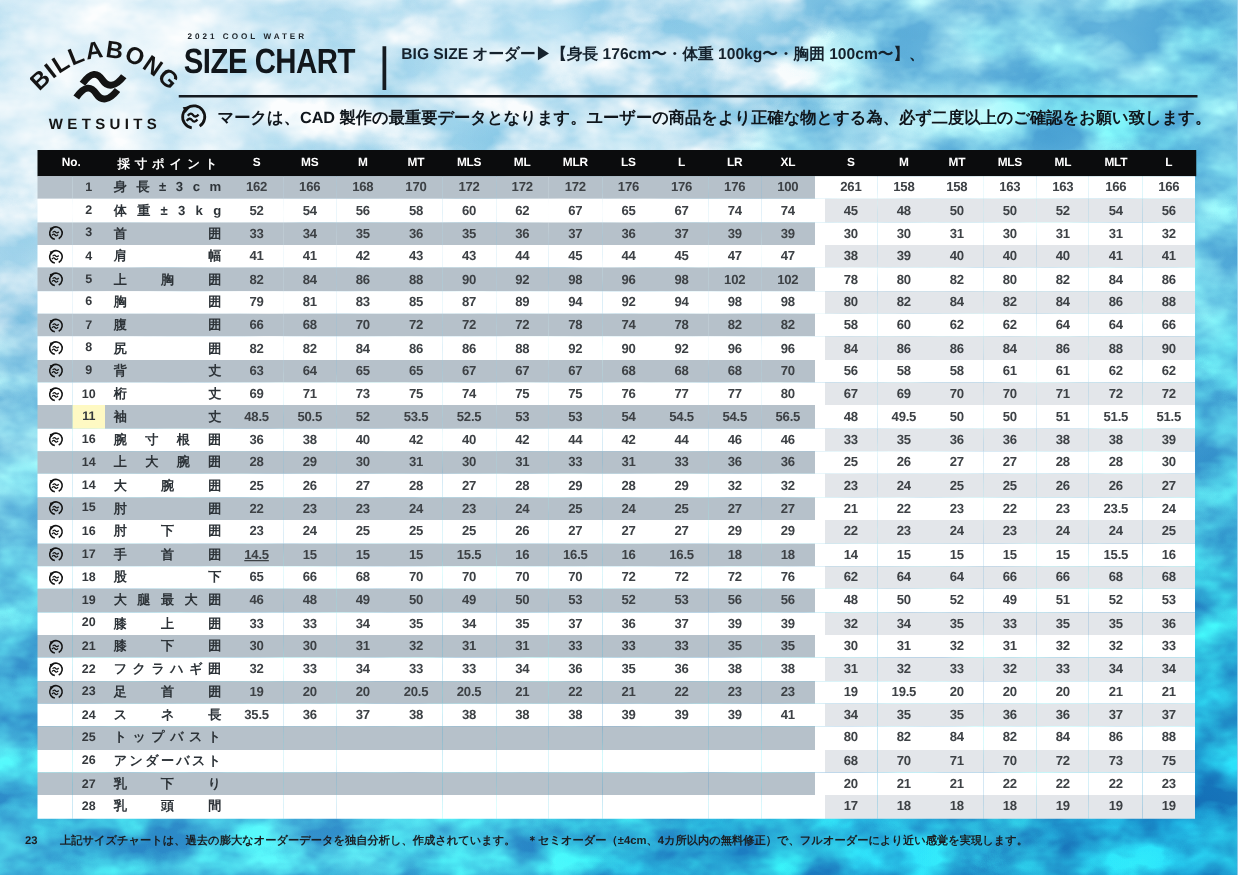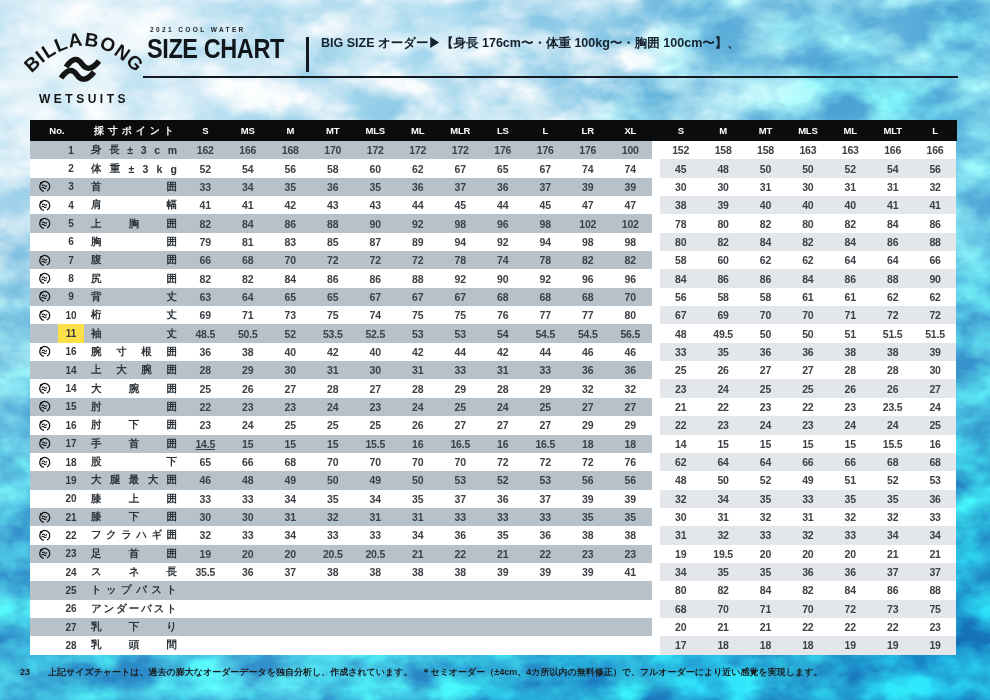--- a/index.html
+++ b/index.html
@@ -96,20 +96,33 @@
     </svg>
   </div>
 
   <div class="collection">2021 COOL WATER</div>
   <h1 class="title">SIZE CHART</h1>
   <div class="div-v"></div>
   <div class="bignote">
     <div>BIG SIZE オーダー▶【身長 176cm〜・体重 100kg〜・胸囲 100cm〜】、</div>
   </div>
   <div class="hrline"></div>
+  <div class="cadnote">
+    <span class="cad-ic">
+        <svg width="23" height="23" viewBox="0 0 26 26" xmlns="http://www.w3.org/2000/svg">
+          <circle cx="13.5" cy="13" r="10" fill="none" stroke="#141414" stroke-width="2.5" stroke-dasharray="55 7.8" transform="rotate(100 13.5 13)"></circle>
+          <polygon points="3.6,4.4 11,3.4 6,9.6" fill="#141414"></polygon>
+          <g fill="none" stroke="#141414" stroke-width="2.1">
+            <path d="M8.2,12.0 C10,9.4 11.8,9.7 13,11.4 C14.2,13.1 16,13.3 17.9,10.8"></path>
+            <path d="M7.2,16.6 C9,14.0 10.8,14.3 12,16.0 C13.2,17.7 15,17.9 16.9,15.4"></path>
+          </g>
+        </svg>
+      </span>
+    <span class="txt">マークは、CAD 製作の最重要データとなります。ユーザーの商品をより正確な物とする為、必ず二度以上のご確認をお願い致します。</span>
+  </div>
 
   <div id="size-table">
       <div class="thead" style="background: rgb(11, 12, 13);">
         <div class="c hno">No.</div>
         <div class="c hname just">
           <span>採</span>
           <span>寸</span>
           <span>ポ</span>
           <span>イ</span>
           <span>ン</span>
@@ -151,21 +164,21 @@
         <div class="c v" style="background: rgb(182, 193, 202);">168</div>
         <div class="c v" style="background: rgb(182, 193, 202);">170</div>
         <div class="c v" style="background: rgb(182, 193, 202);">172</div>
         <div class="c v" style="background: rgb(182, 193, 202);">172</div>
         <div class="c v" style="background: rgb(182, 193, 202);">172</div>
         <div class="c v" style="background: rgb(182, 193, 202);">176</div>
         <div class="c v" style="background: rgb(182, 193, 202);">176</div>
         <div class="c v" style="background: rgb(182, 193, 202);">176</div>
         <div class="c v" style="background: rgb(182, 193, 202);">100</div>
         <div class="c gapc" style="background: rgb(255, 255, 255);"></div>
-        <div class="c vr" style="background: rgb(255, 255, 255);">152</div>
+        <div class="c vr" style="background: rgb(255, 255, 255);">261</div>
         <div class="c vr" style="background: rgb(255, 255, 255);">158</div>
         <div class="c vr" style="background: rgb(255, 255, 255);">158</div>
         <div class="c vr" style="background: rgb(255, 255, 255);">163</div>
         <div class="c vr" style="background: rgb(255, 255, 255);">163</div>
         <div class="c vr" style="background: rgb(255, 255, 255);">166</div>
         <div class="c vr" style="background: rgb(255, 255, 255);">166</div>
       </div>
       <div class="trow">
         <div class="c mark" style="background: rgb(255, 255, 255);"></div>
         <div class="c no" style="background: rgb(255, 255, 255);">2</div>
@@ -472,21 +485,21 @@
         <div class="c vr" style="background: rgb(227, 230, 234);">67</div>
         <div class="c vr" style="background: rgb(227, 230, 234);">69</div>
         <div class="c vr" style="background: rgb(227, 230, 234);">70</div>
         <div class="c vr" style="background: rgb(227, 230, 234);">70</div>
         <div class="c vr" style="background: rgb(227, 230, 234);">71</div>
         <div class="c vr" style="background: rgb(227, 230, 234);">72</div>
         <div class="c vr" style="background: rgb(227, 230, 234);">72</div>
       </div>
       <div class="trow">
         <div class="c mark" style="background: rgb(182, 193, 202);"></div>
-        <div class="c no" style="background: #fde047;">11</div>
+        <div class="c no" style="background: #fef9c3;">11</div>
         <div class="c name just" style="background: rgb(182, 193, 202);">
           <span>袖</span>
           <span>丈</span>
         </div>
         <div class="c v" style="background: rgb(182, 193, 202);">48.5</div>
         <div class="c v" style="background: rgb(182, 193, 202);">50.5</div>
         <div class="c v" style="background: rgb(182, 193, 202);">52</div>
         <div class="c v" style="background: rgb(182, 193, 202);">53.5</div>
         <div class="c v" style="background: rgb(182, 193, 202);">52.5</div>
         <div class="c v" style="background: rgb(182, 193, 202);">53</div>

